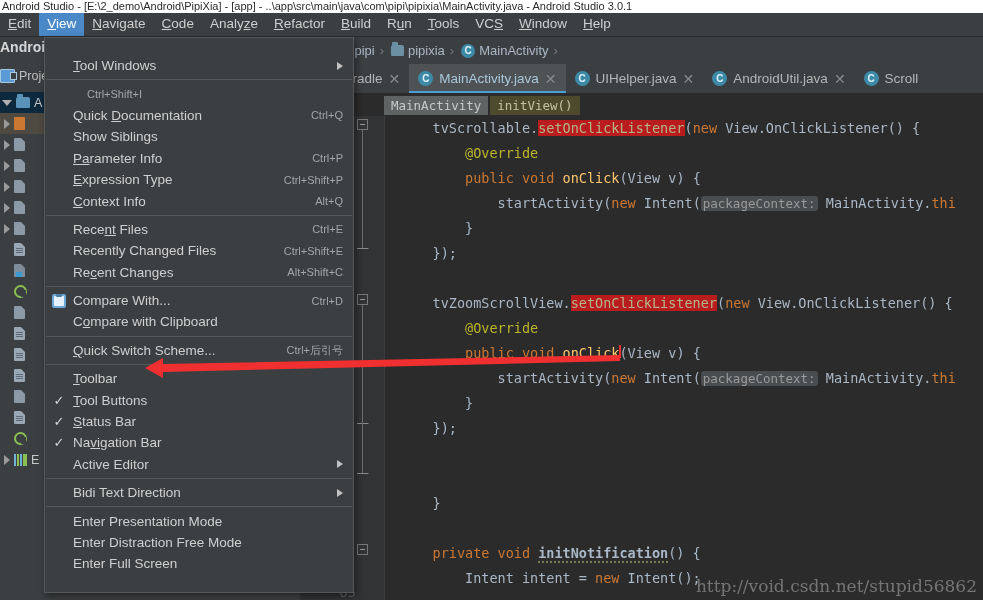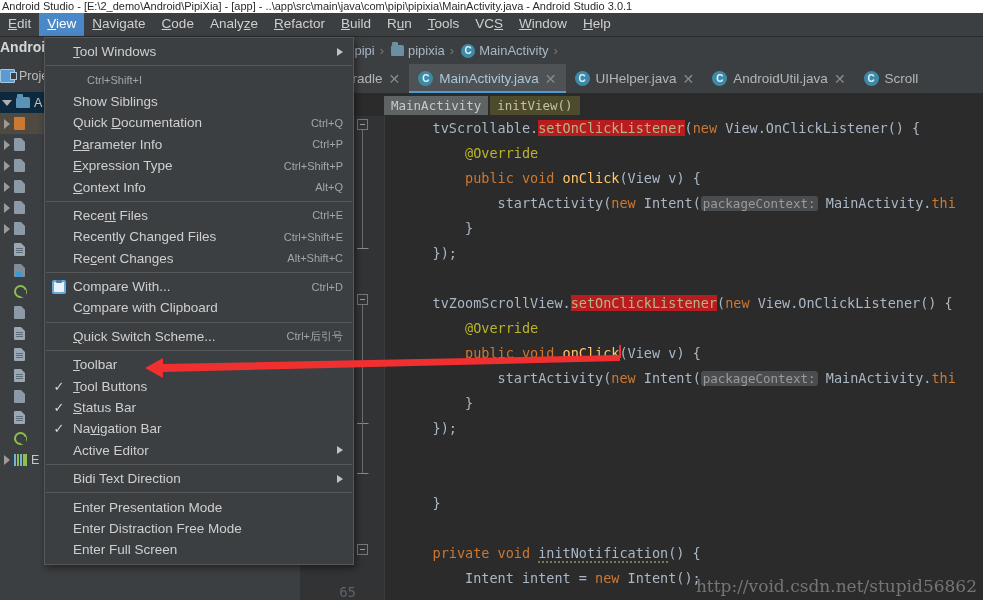--- a/index.html
+++ b/index.html
@@ -143,34 +143,34 @@
     position:absolute;left:84px;top:79px;right:0;bottom:0;overflow:hidden;
     font-family:"DejaVu Sans Mono",monospace;font-size:13.5px;line-height:25px;
     color:#a9b7c6;white-space:pre;
   }
   .code .ln{height:25px;padding-left:16px;}
   .kw{color:#cc7832;}
   .anno{color:#bbb529;}
   .mth{color:#ffc66d;}
   .hlm{background:#b91c1c;color:#b5b58a;margin-top:36px;}
   .hint{background:#4a4d4f;color:#9a9a9a;border-radius:3px;padding:0 2px;font-size:12.5px;}
-  .sq{border-bottom:2px dotted #7a7a55;}
+  .sq{border-bottom:2px dotted #7a7a55;font-weight:bold;}
 
   .watermark{
     position:absolute;right:6px;bottom:4px;color:#8e8e8e;opacity:.75;
     font-family:"DejaVu Serif",serif;font-size:17px;white-space:nowrap;
     pointer-events:none;
   }
 
   
   .menu{
     position:absolute;left:44px;top:37px;width:310px;
     background:#3c3f41;border:1px solid #555759;box-sizing:border-box;
     box-shadow:2px 3px 7px rgba(0,0,0,.45);
-    padding:3px 0;
+    padding:17px 0;
   }
   .mrow{height:21.4px;display:flex;align-items:center;position:relative;
     padding:0 10px 0 0;font-size:13.5px;color:#cfcfcf;white-space:nowrap;}
   .mrow .lead{width:28px;flex:none;display:flex;align-items:center;justify-content:center;}
   .mrow .lbl{flex:1;}
   .mrow .lbl u{text-decoration:underline;}
   .mrow .acc{color:#a0a6ac;font-size:11px;padding-left:14px;}
   .mrow .sub{width:0;height:0;border-top:4px solid transparent;border-bottom:4px solid transparent;
     border-left:6px solid #c2c2c2;margin-left:8px;flex:none;}
   .mrow .chk{color:#d6d6d6;font-size:13px;}
@@ -381,26 +381,26 @@
         <span class="lbl"><u>T</u>ool Windows</span>
         <span class="sub"></span>
       </div>
       <div class="msep"></div>
       <div class="mrow">
         <span class="lead"></span>
         <span class="acc">Ctrl+Shift+I</span>
       </div>
       <div class="mrow">
         <span class="lead"></span>
-        <span class="lbl">Show Siblings</span>
-      </div>
-      <div class="mrow">
-        <span class="lead"></span>
         <span class="lbl">Quick <u>D</u>ocumentation</span>
         <span class="acc">Ctrl+Q</span>
+      </div>
+      <div class="mrow">
+        <span class="lead"></span>
+        <span class="lbl">Show Siblings</span>
       </div>
       <div class="mrow">
         <span class="lead"></span>
         <span class="lbl"><u>Pa</u>rameter Info</span>
         <span class="acc">Ctrl+P</span>
       </div>
       <div class="mrow">
         <span class="lead"></span>
         <span class="lbl"><u>E</u>xpression Type</span>
         <span class="acc">Ctrl+Shift+P</span>

